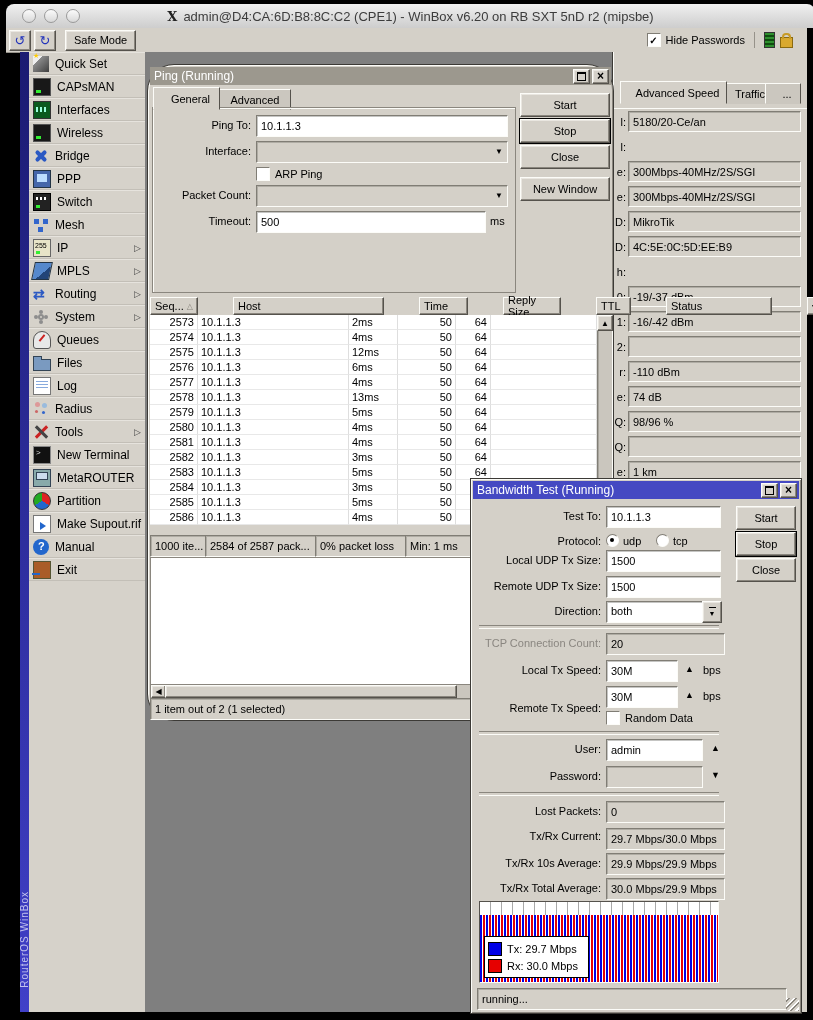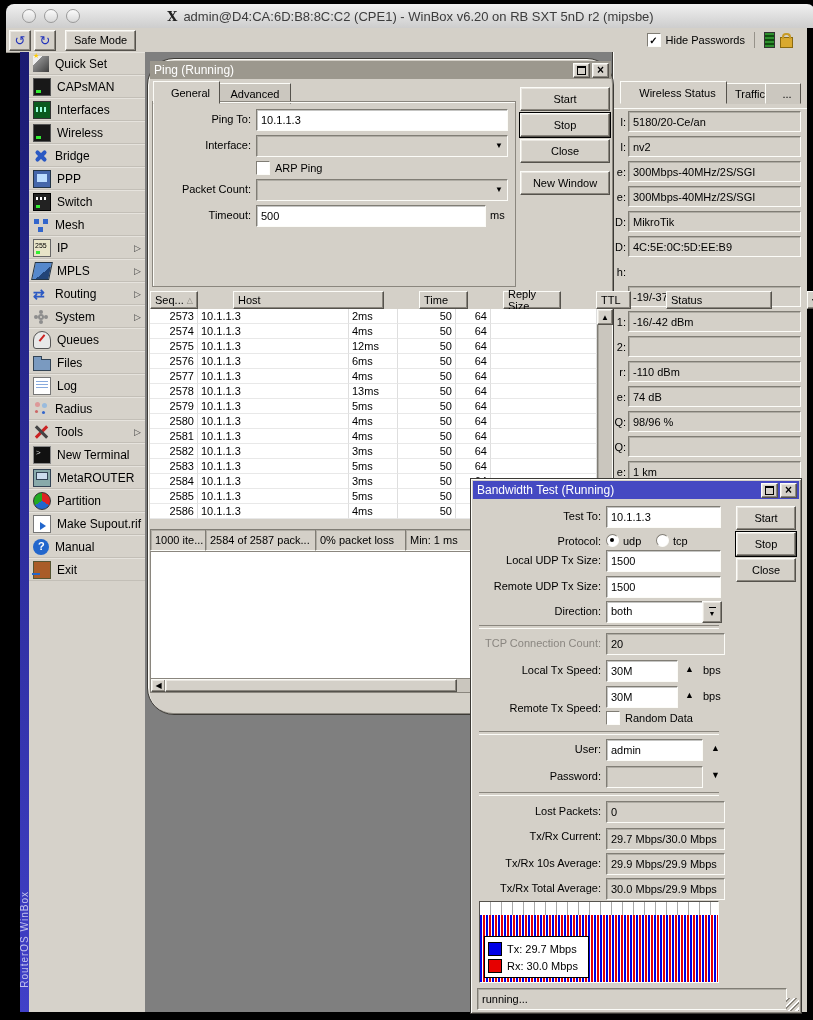--- a/index.html
+++ b/index.html
@@ -301,31 +301,30 @@
       </div>
       <div class="mitem">
         <span class="mi exit-icon"></span>
         <span>Exit</span>
       </div>
     </div>
 
   <div class="abs mdi">
 
     <div class="window" style="left:467px;top:0;width:194px;height:960px;z-index:1;border:none;border-left:1px solid #3c3a36;box-shadow:inset 1px 0 0 #fcfcf8;">
-      <div class="tab active" style="left:7px;top:29px;width:97px;">Wireless Status</div>
+      <div class="tab active" style="left:7px;top:29px;width:97px;">Advanced Speed</div>
       <div class="tab" style="left:105px;top:31px;width:46px;">Traffic</div>
       <div class="tab" style="left:152px;top:31px;width:26px;">...</div>
       <div class="abs" id="wifields" style="left:0;top:56px;right:0;border-top:1px solid #fcfcf8;padding-top:2px;">
           <div class="wrow">
             <span class="wlabel">l:</span>
             <div class="wbox inset-gray field-text">5180/20-Ce/an</div>
           </div>
           <div class="wrow">
             <span class="wlabel">l:</span>
-            <div class="wbox inset-gray field-text">nv2</div>
           </div>
           <div class="wrow">
             <span class="wlabel">e:</span>
             <div class="wbox inset-gray field-text">300Mbps-40MHz/2S/SGI</div>
           </div>
           <div class="wrow">
             <span class="wlabel">e:</span>
             <div class="wbox inset-gray field-text">300Mbps-40MHz/2S/SGI</div>
           </div>
           <div class="wrow">
@@ -367,21 +366,21 @@
             <span class="wlabel">Q:</span>
             <div class="wbox inset-gray field-text"></div>
           </div>
           <div class="wrow">
             <span class="wlabel">e:</span>
             <div class="wbox inset-gray field-text">1 km</div>
           </div>
         </div>
     </div>
 
-    <div class="window" style="left:2px;top:6px;width:465px;height:655px;z-index:2;border-radius:27px;">
+    <div class="window" style="left:2px;top:12px;width:465px;height:655px;z-index:2;border-radius:27px;">
       <div class="wtitle gray">
         <span>Ping (Running)</span>
         <span class="wbtns">
           <span class="wbtn raised">
               <span class="maxglyph"></span>
             </span>
           <span class="wbtn raised">
               <span class="closeglyph">×</span>
             </span>
         </span>
@@ -575,20 +574,21 @@
 
       <div class="abs" style="left:2px;top:492px;width:461px;height:126px;background:#fff;border:1px solid #8a867e;border-right-color:#fcfcf8;border-bottom-color:#fcfcf8;"></div>
 
       <div class="abs" style="left:2px;top:619px;width:461px;height:13px;background:#cac6be;border:1px solid #8a867e;">
         <div class="scroll-btn raised" style="left:0;top:0;width:13px;height:11px;">
             <span class="tri" style="font-size:8px;">◀</span>
           </div>
         <div class="abs raised" style="left:14px;top:0;width:290px;height:11px;"></div>
       </div>
 
+      <div class="abs inset-gray field-text" style="left:2px;top:633px;width:461px;height:20px;">1 item out of 2 (1 selected)</div>
     </div>
 
     <div class="window" style="left:325px;top:426px;width:330px;height:534px;z-index:3;">
       <div class="wtitle blue">
         <span>Bandwidth Test (Running)</span>
         <span class="wbtns">
           <span class="wbtn raised">
               <span class="maxglyph"></span>
             </span>
           <span class="wbtn raised">

